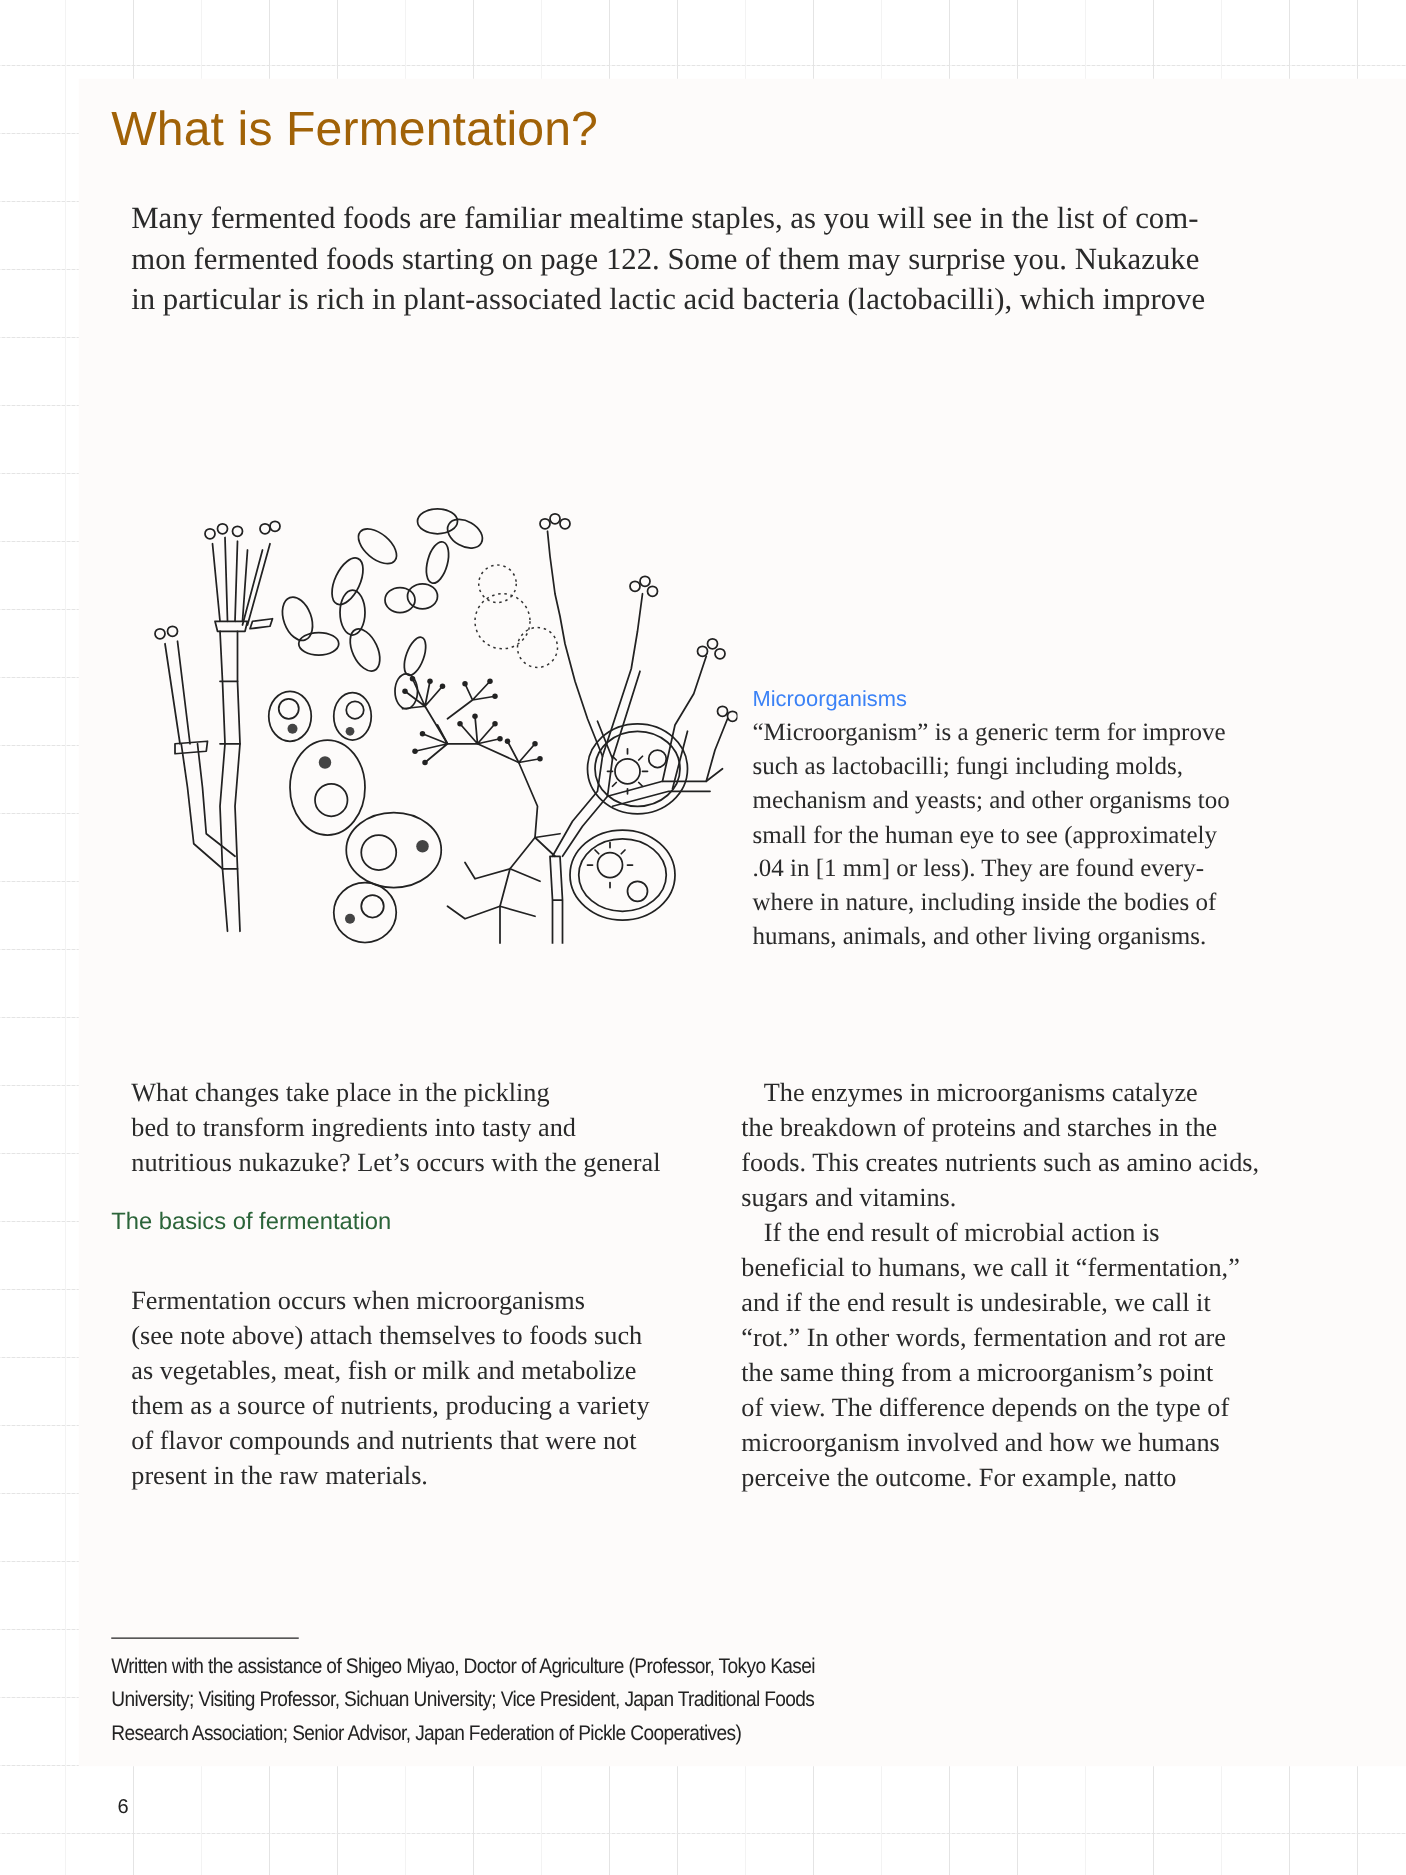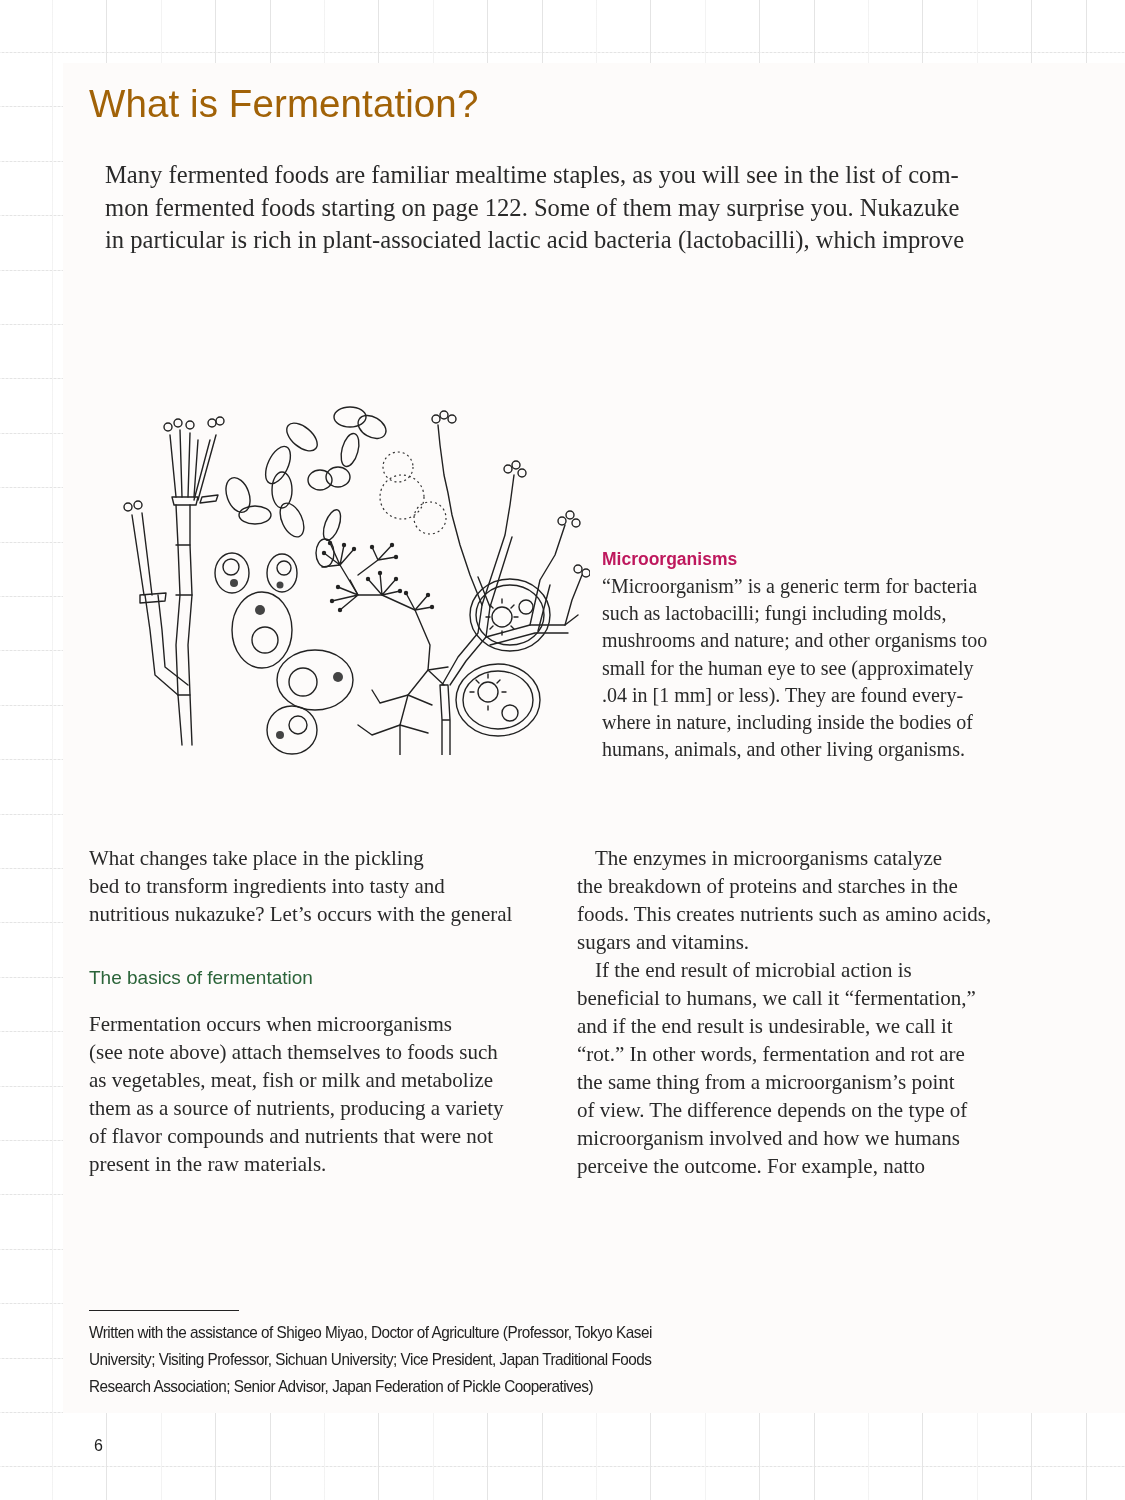--- a/index.html
+++ b/index.html
@@ -35,26 +35,26 @@
   }
   .intro span { display: block; white-space: nowrap; }
   .illustration {
     position: absolute; left: 110px; top: 395px; width: 480px; height: 360px;
   }
   .sidebar {
     position: absolute; left: 602px; top: 547px; width: 440px;
   }
   .sidebar-title {
     font-family: "Liberation Sans", "DejaVu Sans", sans-serif;
-    font-weight: bold; font-size: 17.5px; color: #be185d; margin: 0 0 2px 0;
+    font-weight: normal; font-size: 17.5px; color: #3b82f6; margin: 0 0 2px 0;
     line-height: 24px;
   }
   .sidebar-body { font-size: 20px; line-height: 27.2px; margin: 0; }
   .sidebar-body span, .col span { display: block; white-space: nowrap; }
-  .col { position: absolute; font-size: 21px; line-height: 28px; margin: 0; }
+  .col { position: absolute; font-size: 21px; line-height: 28px; margin: 16px; }
   .col-left { left: 89px; top: 844px; width: 470px; }
   .col-right { left: 577px; top: 844px; width: 470px; }
   .subhead {
     position: absolute; left: 89px; top: 965px; margin: 0;
     font-family: "Liberation Sans", "DejaVu Sans", sans-serif;
     font-size: 19px; color: #2b6439; font-weight: normal; line-height: 26px;
   }
   .col-left2 { left: 89px; top: 1010px; width: 470px; }
   .indent { padding-left: 18px; }
   .fn-rule {
@@ -214,23 +214,23 @@
       <circle class="ln" cx="378" cy="297" r="10"></circle>
       <circle class="ln" cx="400" cy="318" r="8"></circle>
       <path class="ln" d="M378 283 L378 279 M392 297 L396 297 M364 297 L360 297 M378 311 L378 315 M369 288 L366 285 M387 288 L390 285"></path>
     </g>
   </svg>
 </div>
 
 <div class="sidebar">
   <h2 class="sidebar-title">Microorganisms</h2>
   <p class="sidebar-body serif">
-    <span>“Microorganism” is a generic term for bacteria</span>
+    <span>“Microorganism” is a generic term for improve</span>
     <span>such as lactobacilli; fungi including molds,</span>
-    <span>mushrooms and nature; and other organisms too</span>
+    <span>mechanism and yeasts; and other organisms too</span>
     <span>small for the human eye to see (approximately</span>
     <span>.04 in [1 mm] or less). They are found every-</span>
     <span>where in nature, including inside the bodies of</span>
     <span>humans, animals, and other living organisms.</span>
   </p>
 </div>
 
 <p class="col col-left serif">
   <span>What changes take place in the pickling</span>
   <span>bed to transform ingredients into tasty and</span>

